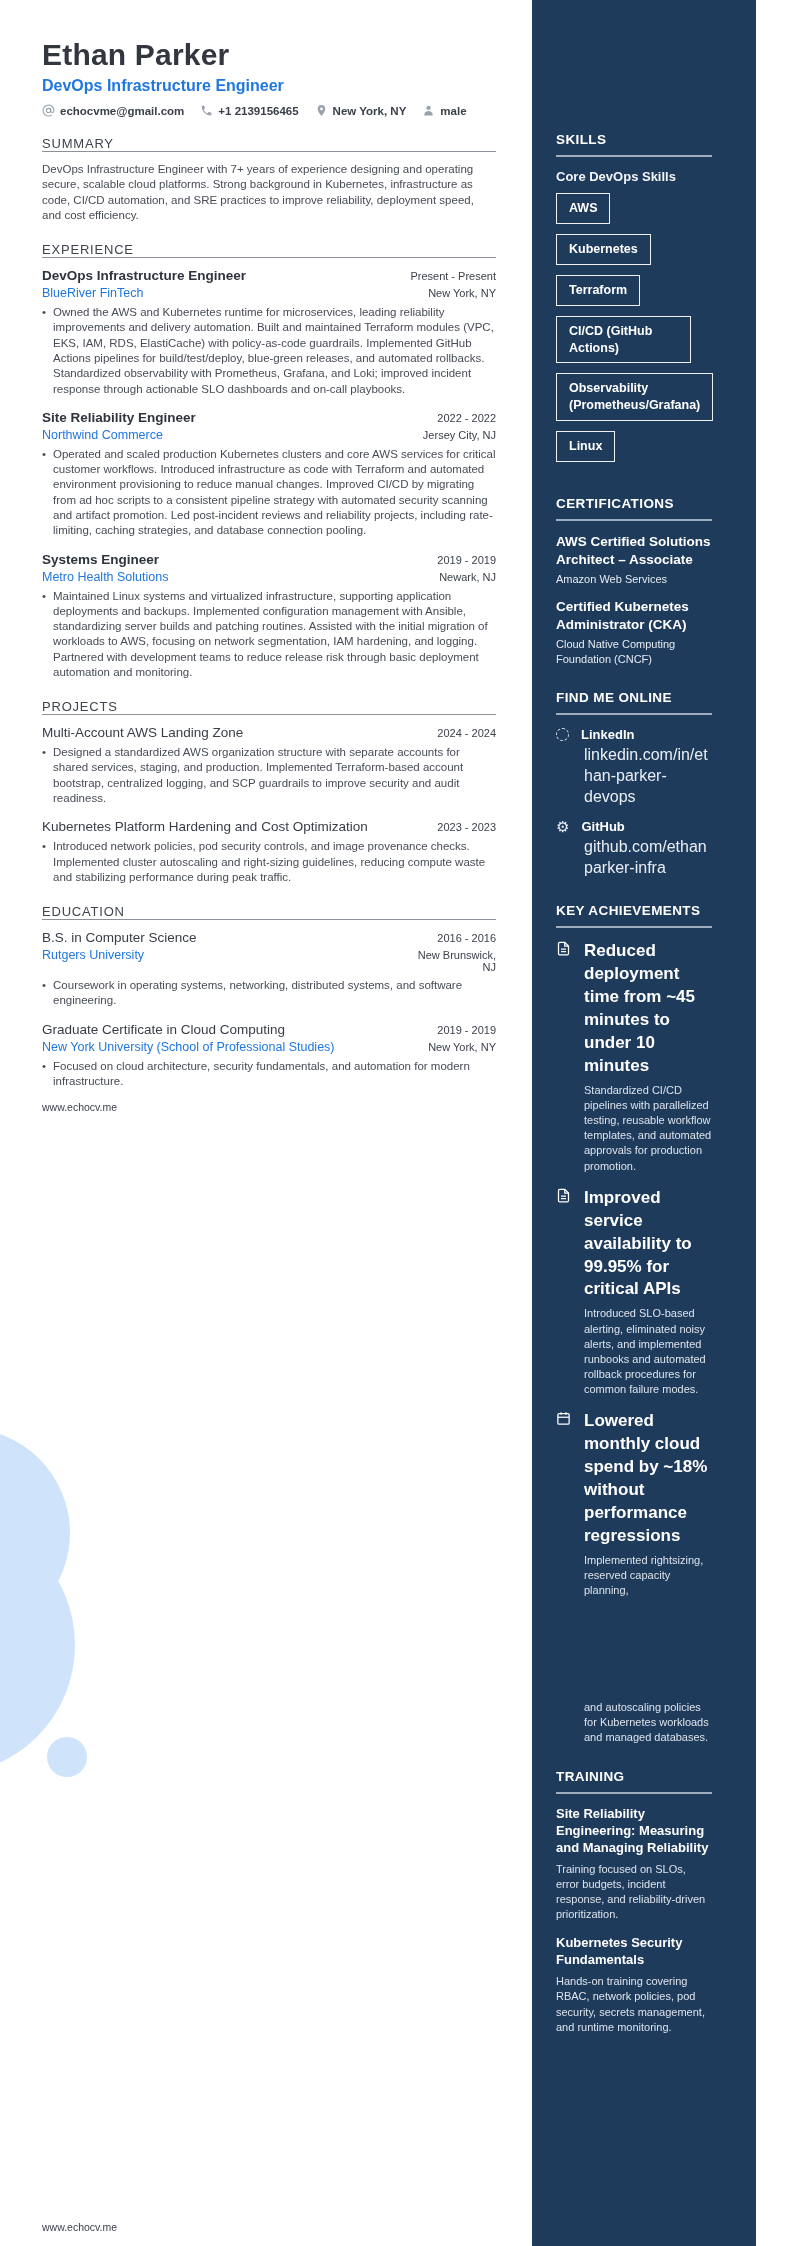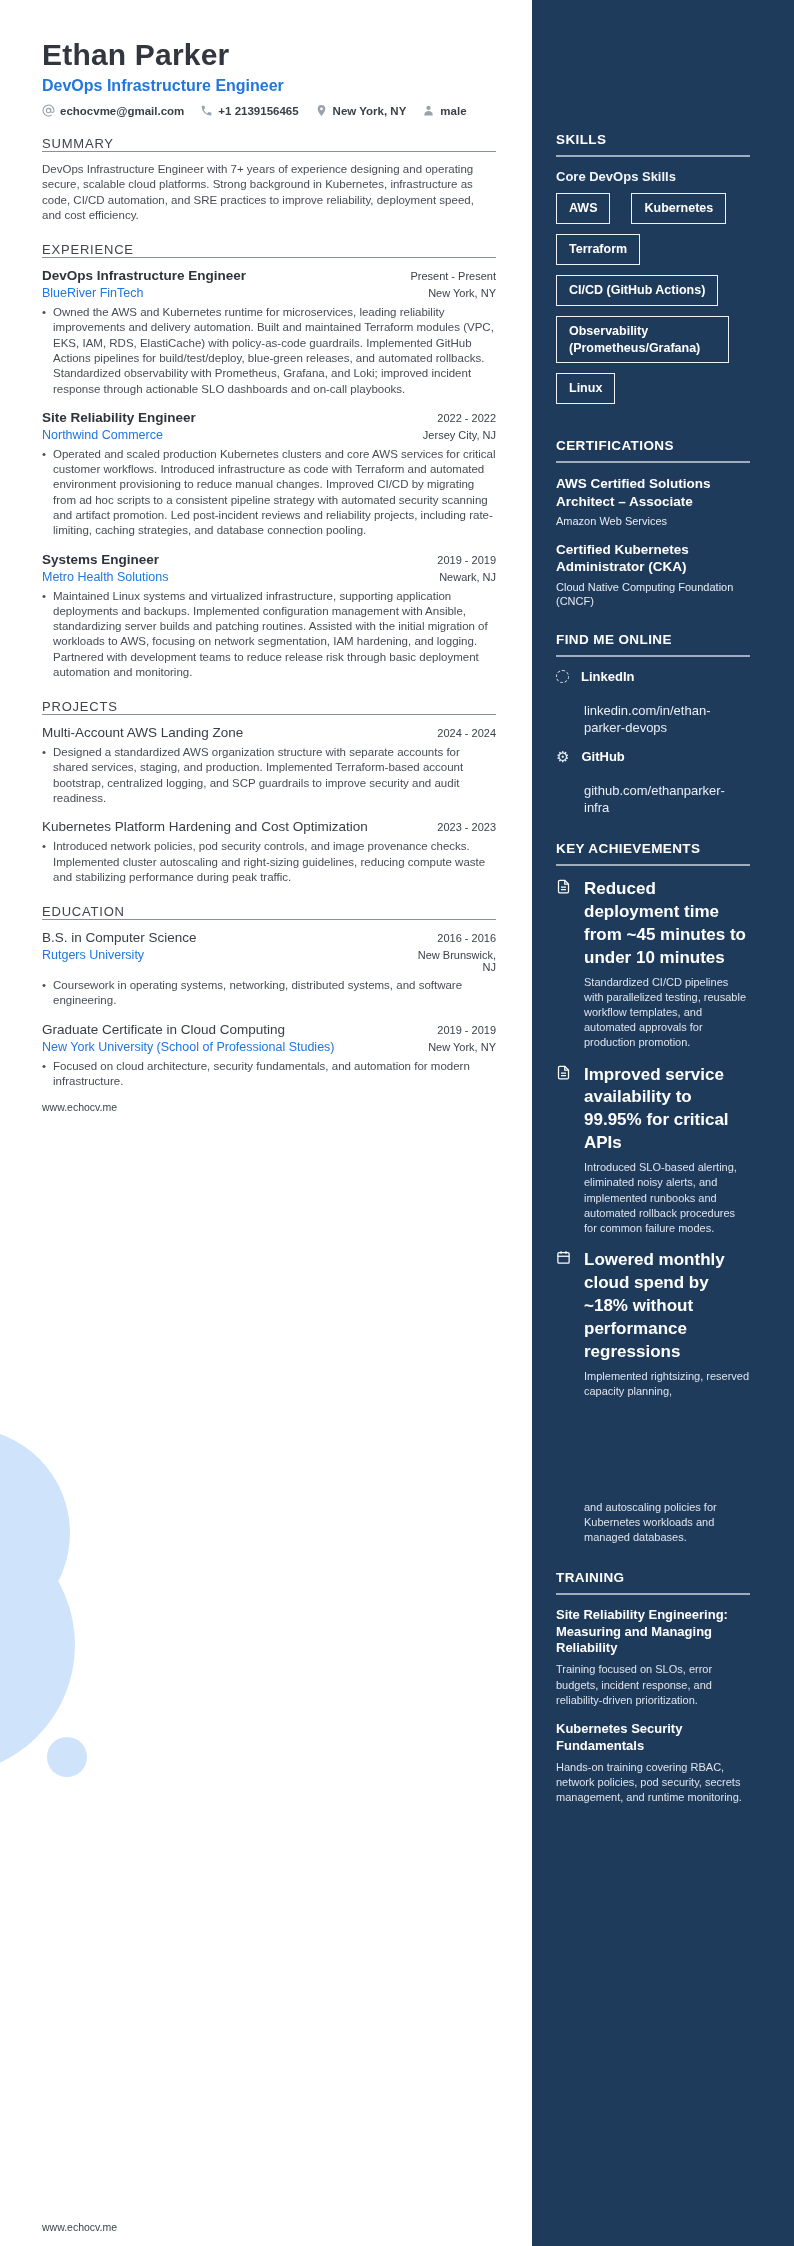--- a/index.html
+++ b/index.html
@@ -42,42 +42,42 @@
   .page-footer.p2 { top:2221px; }
 
   
   .circle { position:absolute; border-radius:50%; background:#cfe4fb; }
   .circle.c1 { width:210px; height:210px; left:-140px; top:1428px; }
   .circle.c2 { width:260px; height:260px; left:-185px; top:1515px; }
   .circle.c3 { width:40px;  height:40px;  left:47px;  top:1737px; }
 
   
   .sidebar {
-    position:absolute; left:532px; top:0; width:262px; height:2246px;
+    position:absolute; left:532px; top:0; width:224px; height:2246px;
     background:#1f3b5c; color:#ffffff; padding:132px 44px 40px 24px;
   }
   .sb-section { margin-bottom:24px; }
   .sb-heading {
     font-size:13.5px; font-weight:700; letter-spacing:0.4px; color:#ffffff;
     padding-bottom:8px; border-bottom:2px solid #9fadbf; margin-bottom:12px;
   }
   .sb-subheading { font-size:13px; font-weight:700; color:#f2f5f9; margin-bottom:9px; }
   .chips { display:flex; flex-wrap:wrap; }
   .chip {
     border:1px solid #eef2f7; color:#ffffff; font-size:12.5px; font-weight:700;
     padding:6px 12px; margin:0 21px 10px 0; line-height:1.35;
   }
   .cert { margin-bottom:12px; }
   .cert-title { font-size:13.5px; font-weight:700; line-height:1.3; color:#ffffff; }
   .cert-org { font-size:11px; color:#e6ebf1; line-height:1.3; margin-top:4px; }
 
   .link-item { margin-bottom:12px; }
   .link-head { display:flex; align-items:center; gap:12px; }
   .link-label { font-size:13px; font-weight:700; color:#ffffff; }
-  .link-url { font-size:13px; color:#e9eef4; line-height:1.3; margin-top:19px; padding-left:28px; word-break:break-word; }
+  .link-url { font-size:16px; color:#e9eef4; line-height:1.3; margin-top:3px; padding-left:28px; word-break:break-word; }
   .dashed-circle { width:13px; height:13px; border:1.5px dashed #dfe6ee; border-radius:50%; display:inline-block; }
   .gear-glyph { font-size:15px; line-height:1; color:#e8eef5; }
 
   .ach { display:flex; gap:11px; margin-bottom:13px; }
   .ach-icon { flex:0 0 17px; padding-top:1px; }
   .ach-icon svg { width:15px; height:15px; }
   .ach-title { font-size:17px; font-weight:700; line-height:1.35; color:#ffffff; }
   .ach-desc { font-size:11px; color:#dde3eb; line-height:1.38; margin-top:5px; }
   .page-gap { height:88px; }
   .ach-continuation { font-size:11px; color:#dde3eb; line-height:1.38; padding-left:28px; margin-bottom:20px; }

